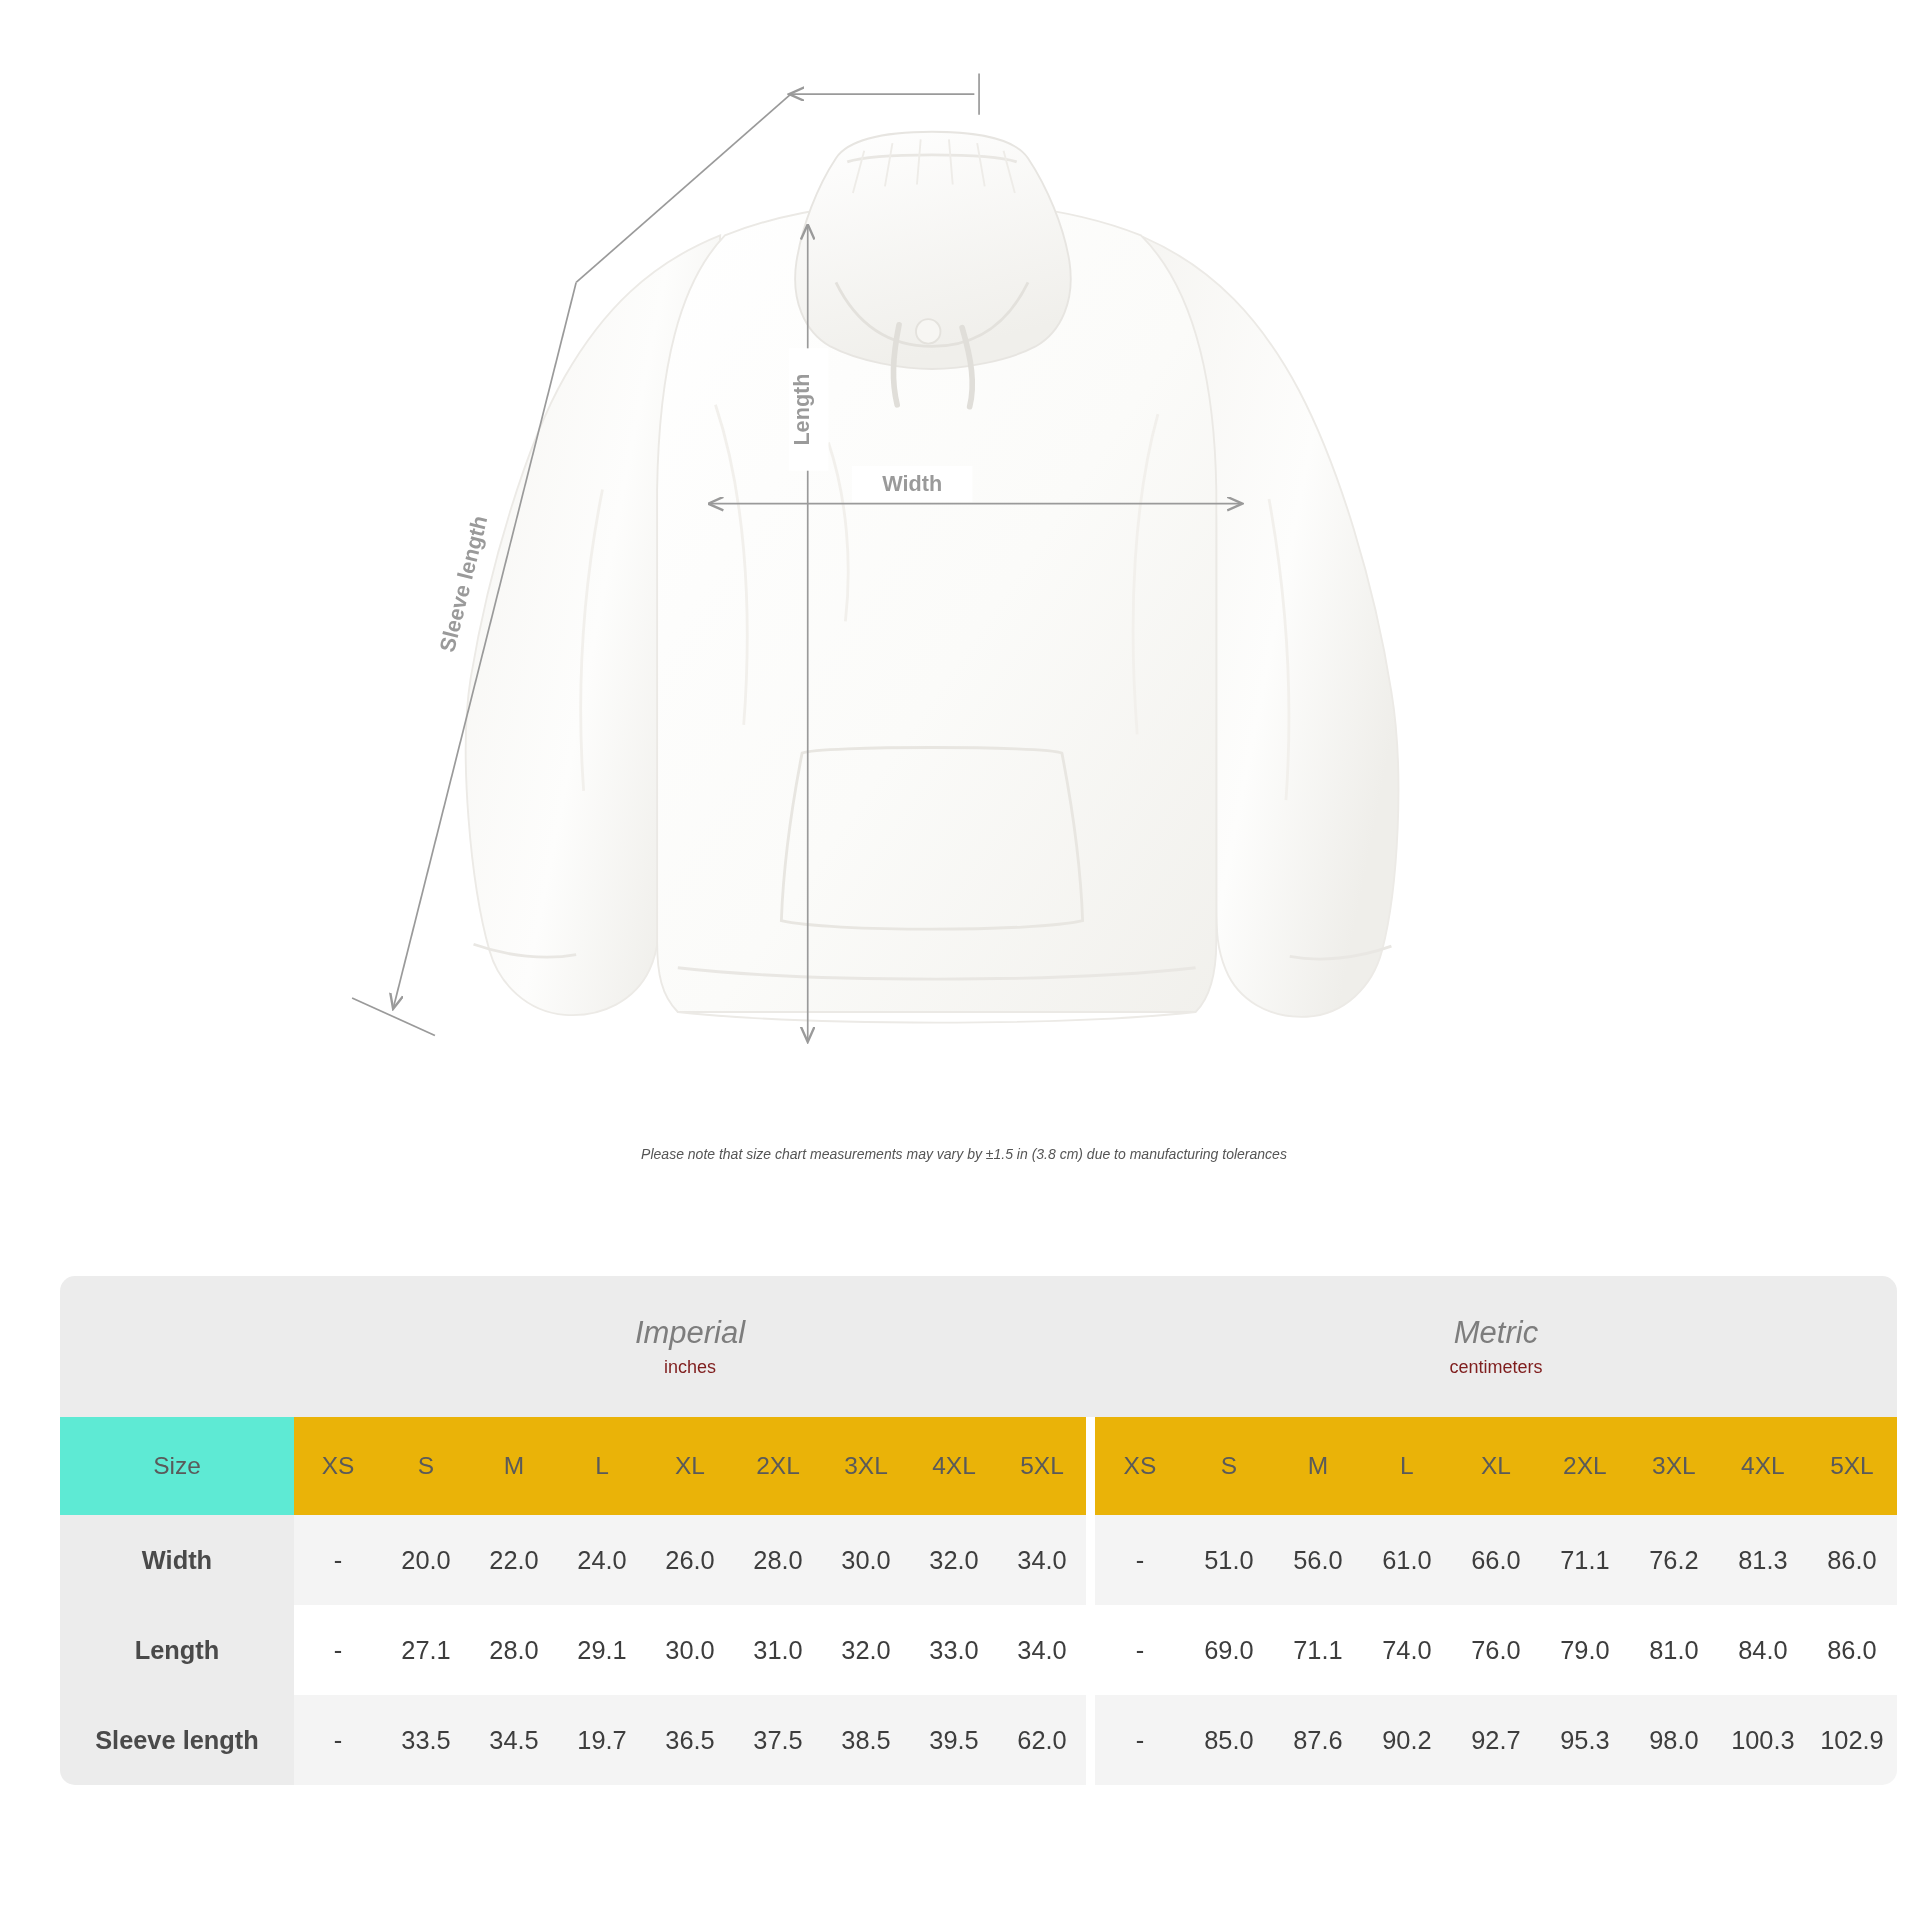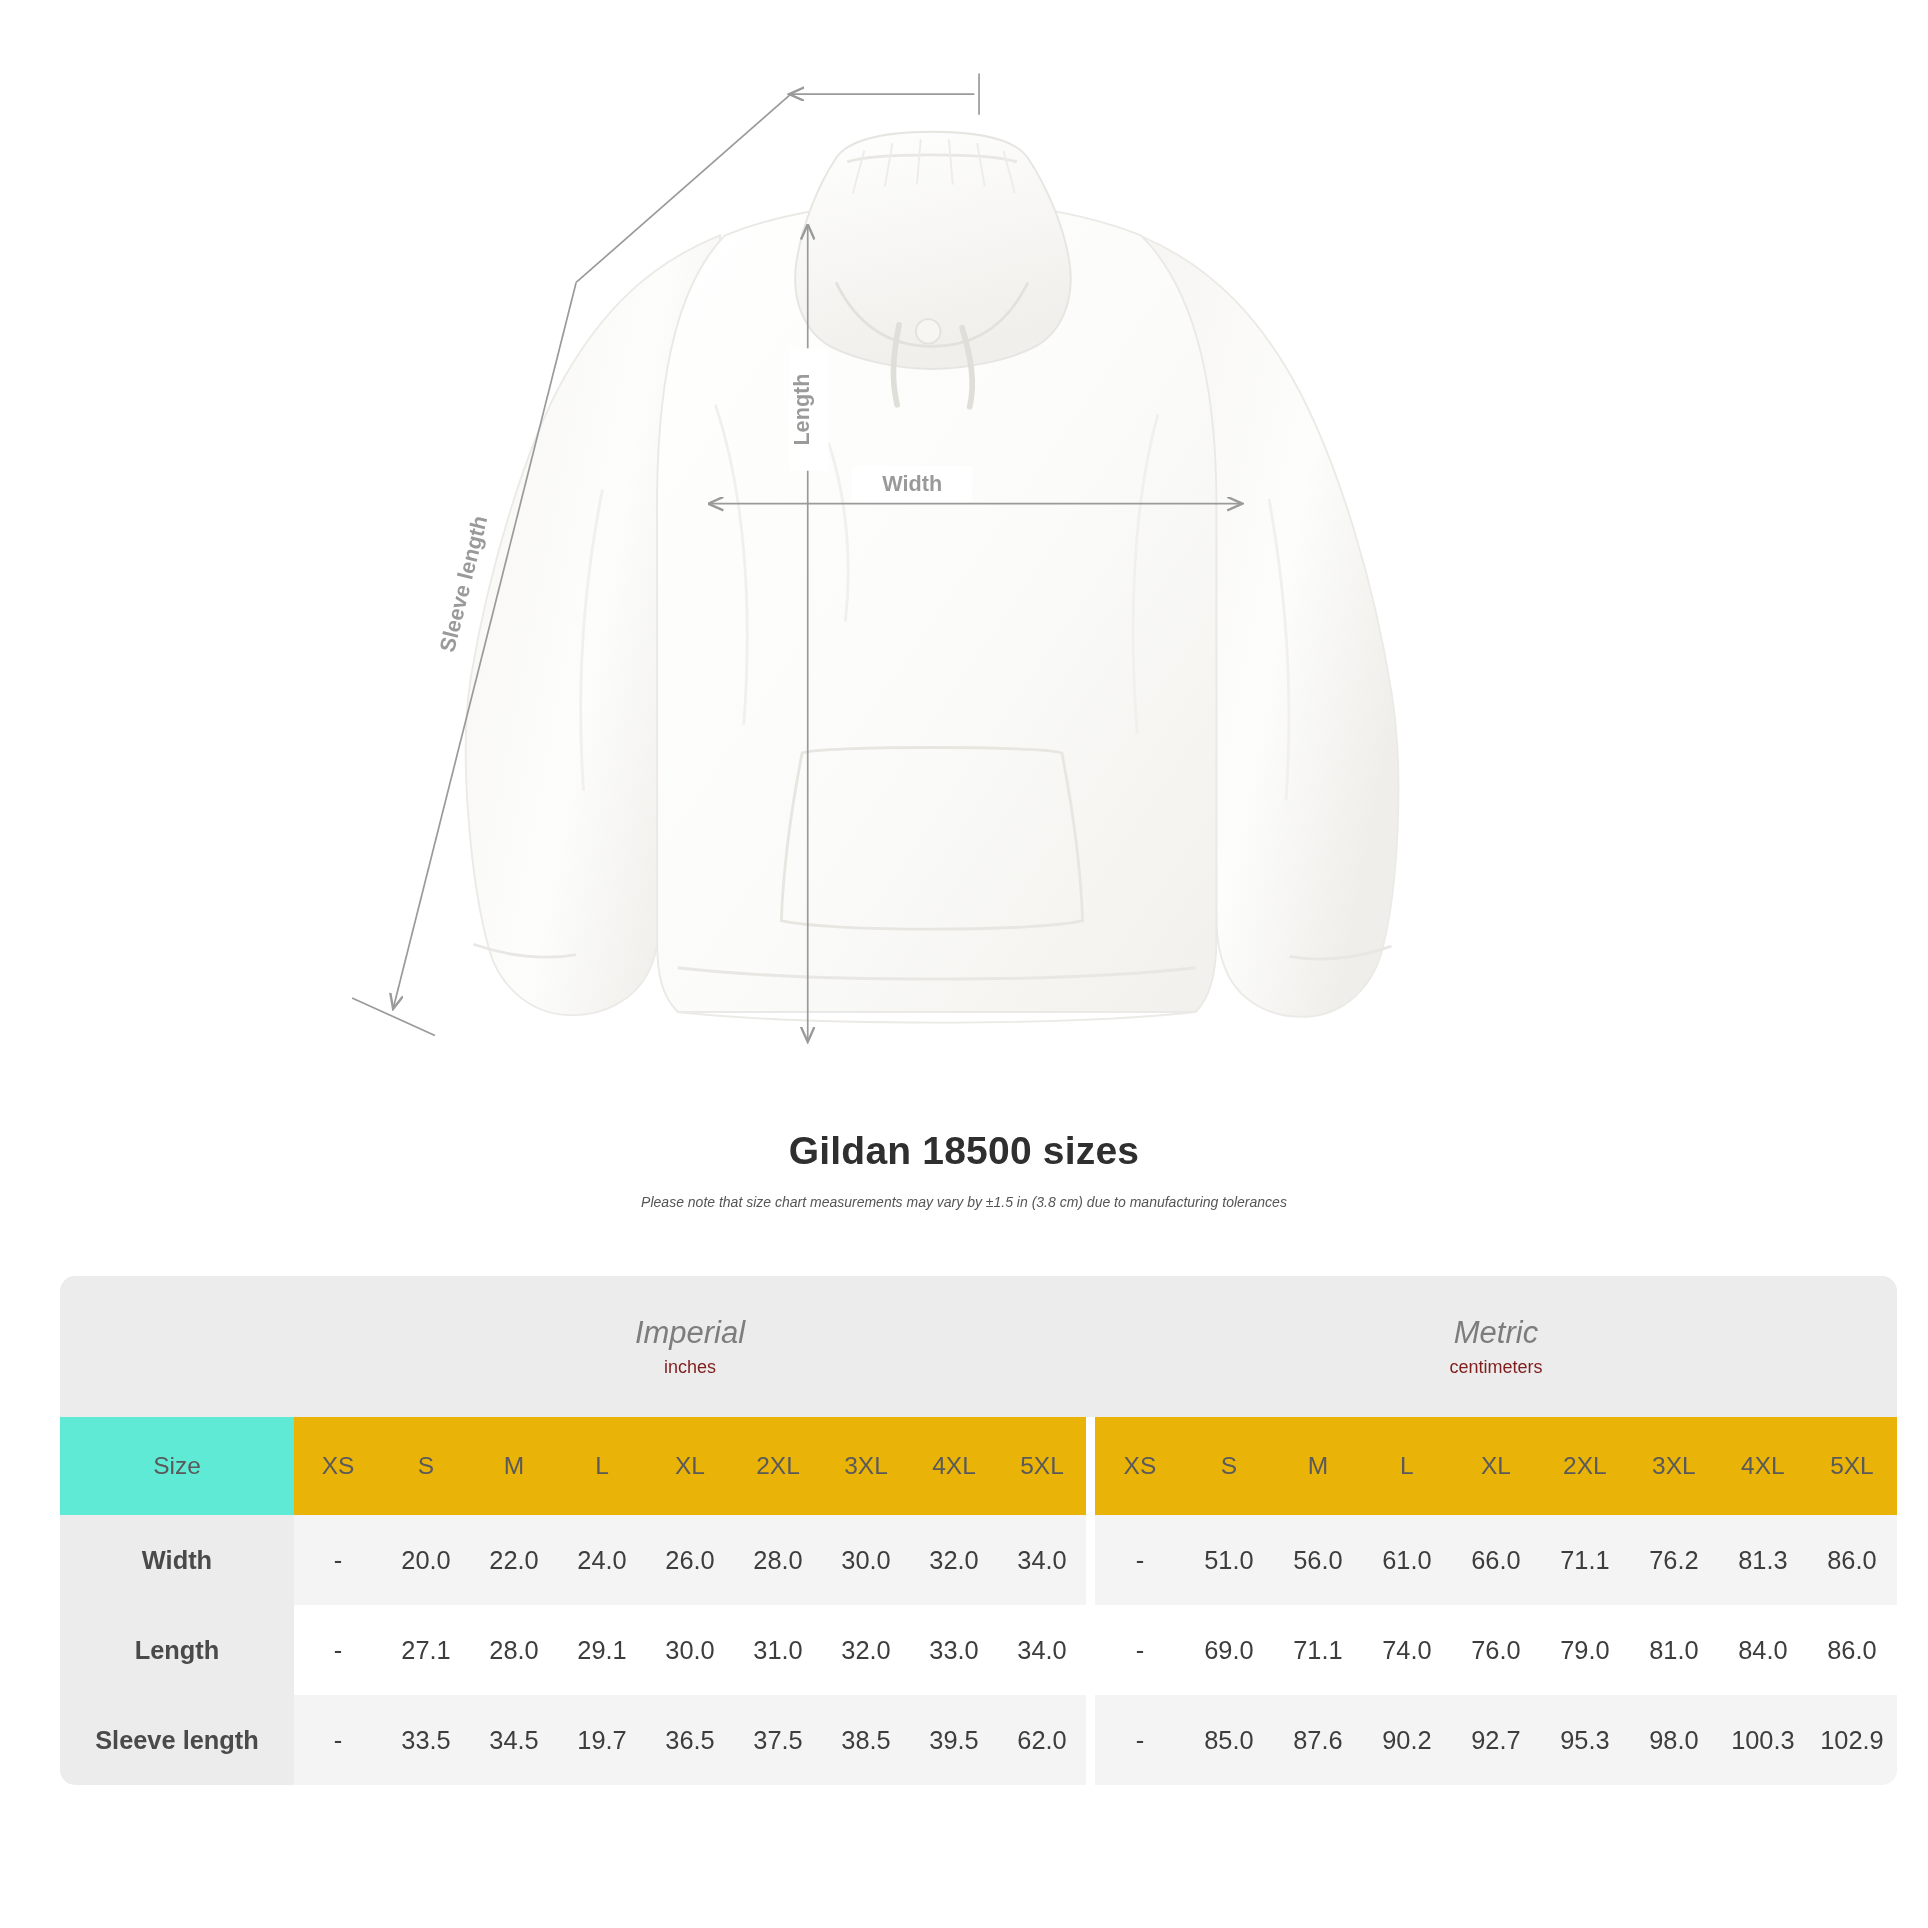--- a/index.html
+++ b/index.html
@@ -238,21 +238,20 @@
         <rect x="905" y="495" width="128" height="38" fill="#ffffff"></rect>
         <text x="969" y="522" fill="#9a9a9a" font-family="Liberation Sans, sans-serif" font-size="23" font-weight="bold" text-anchor="middle">Width</text>
 
         <rect x="472" y="500" width="46" height="240" fill="#ffffff" transform="rotate(14 495 620)"></rect>
         <text x="500" y="622" fill="#9a9a9a" font-family="Liberation Sans, sans-serif" font-size="23" font-weight="bold" text-anchor="middle" transform="rotate(-76 500 622)">Sleeve length</text>
       </g>
     </svg>
   </div>
 
   <div class="title-block">
-    <div class="chart-title">Gildan 18500 sizes</div>
     <div class="chart-note">Please note that size chart measurements may vary by ±1.5 in (3.8 cm) due to manufacturing tolerances</div>
   </div>
 
   <div class="table-wrap">
     <table class="size-table">
       <colgroup>
         <col style="width:234px">
         <col span="9" style="width:88px">
         <col style="width:9.4px">
         <col span="9" style="width:89px">

